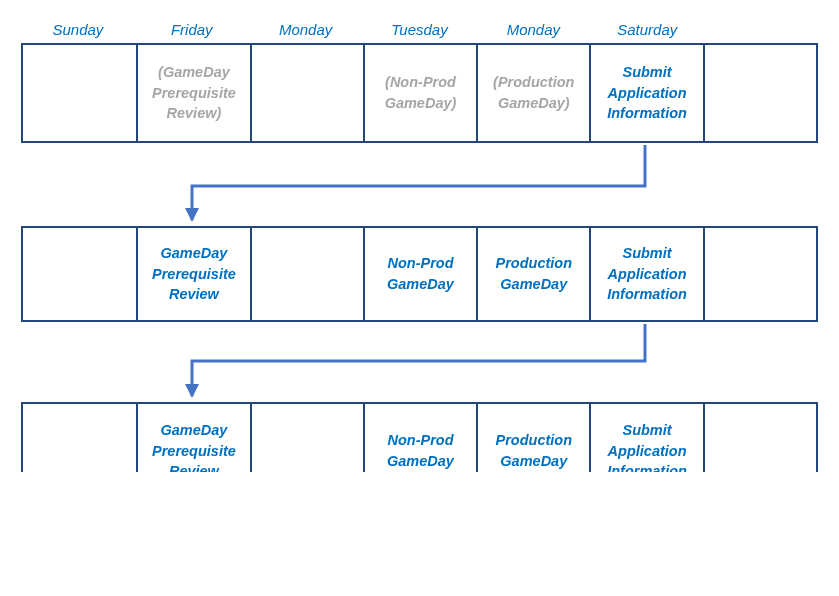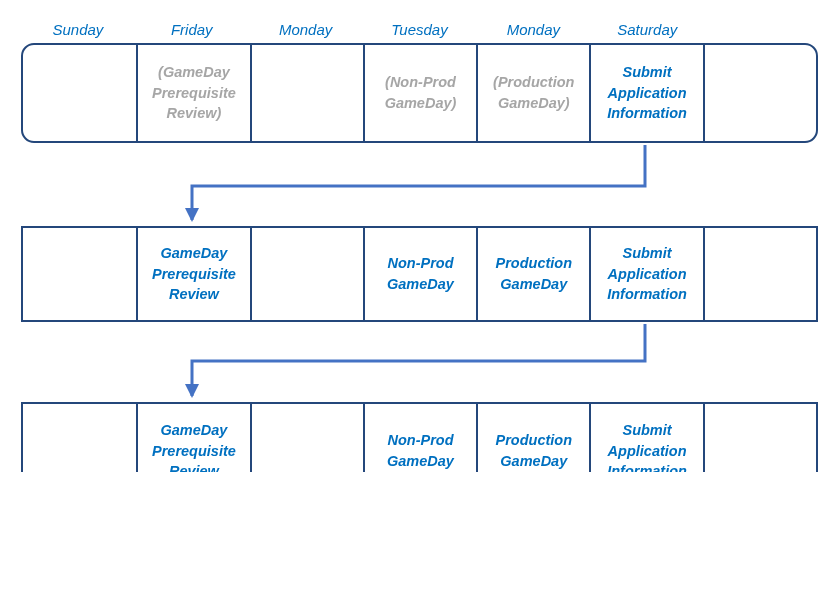--- a/index.html
+++ b/index.html
@@ -15,21 +15,21 @@
     color:var(--text-blue,#0070C0);
     font-style:italic;font-weight:400;font-size:15px;
   }
 
   .week{
     position:absolute;left:21px;width:797px;box-sizing:border-box;
     border:2.5px solid var(--table-border,#24477B);
     display:grid;grid-template-columns:repeat(7,1fr);
     background:#fff;
   }
-  #week-1{top:43px;height:100px;border-radius:13px;}
+  #week-1{top:43px;height:100px;}
   #week-2{top:226px;height:96px;}
   #week-3{top:402px;height:98px;}
 
   .cell{
     border-left:2.5px solid var(--table-border,#24477B);
     display:flex;align-items:center;justify-content:center;
     text-align:center;
     font-style:italic;font-weight:700;font-size:14.5px;line-height:1.42;
     padding:2px 5px;box-sizing:border-box;
     overflow:hidden;

